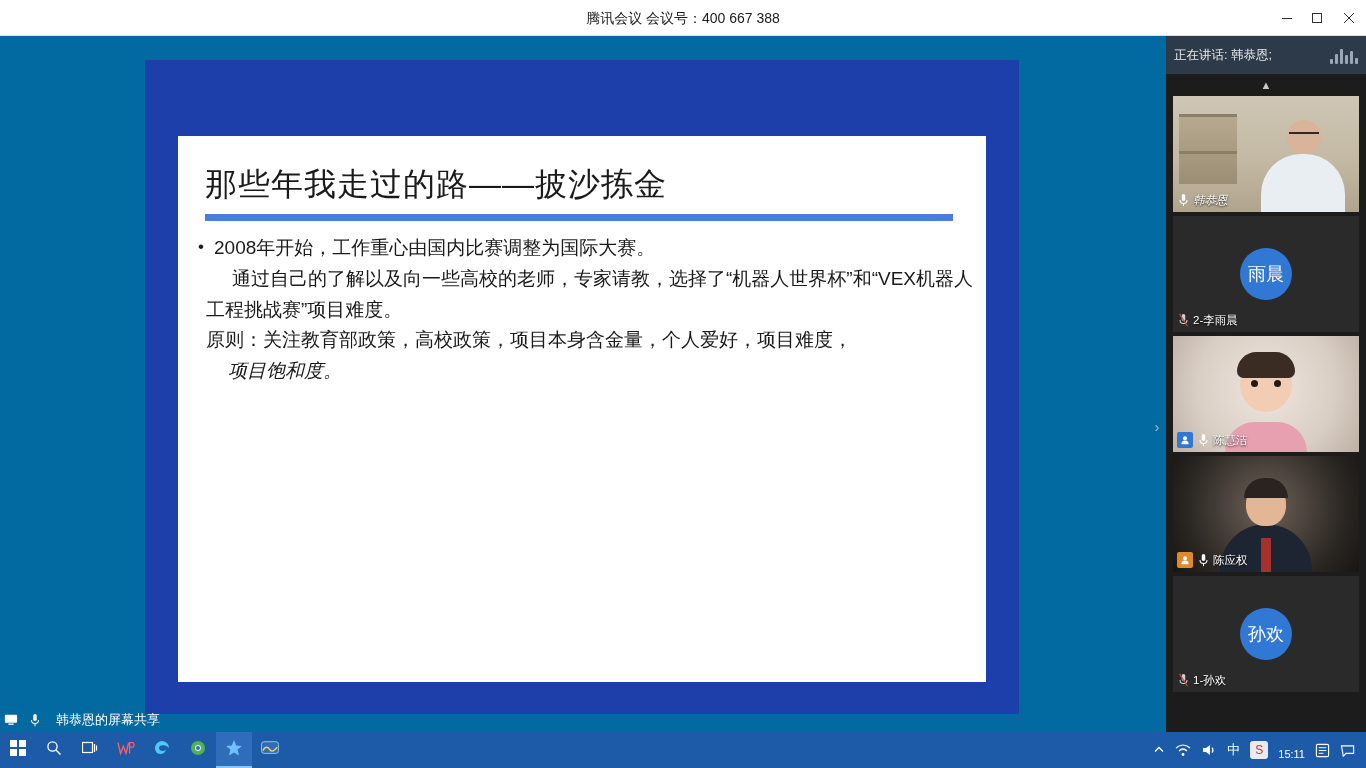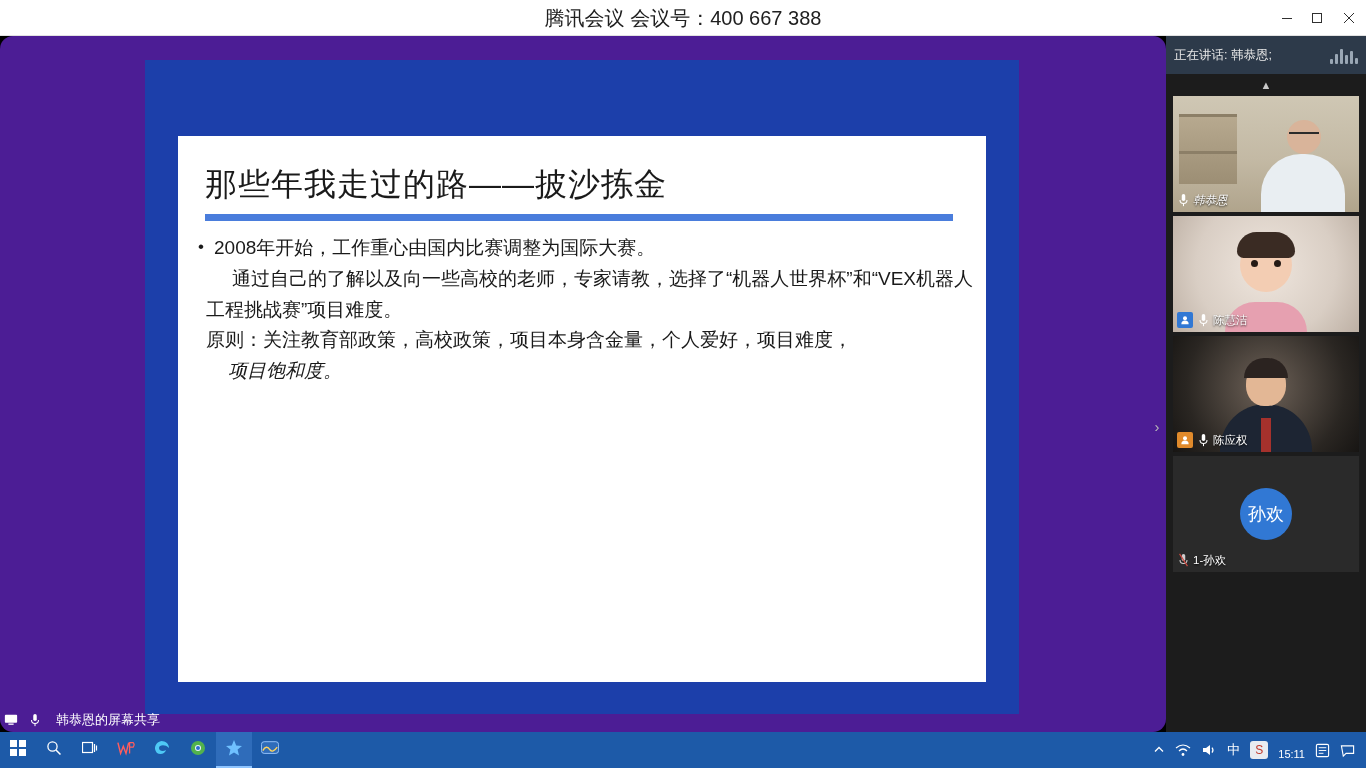--- a/index.html
+++ b/index.html
@@ -15,21 +15,21 @@
     position: absolute; top: 0; left: 0;
     width: 1366px; height: 36px;
     background: #ffffff;
     border-bottom: 1px solid #e2e2e2;
   }
   .titlebar-text {
     position: absolute; left: 0; top: 0;
     width: 1366px; height: 36px;
     line-height: 36px;
     text-align: center;
-    font-size: 20px;
+    font-size: 14px;
     color: #202020;
   }
   .win-controls {
     position: absolute; right: 0; top: 0;
     height: 36px; display: flex;
   }
   .win-btn {
     width: 30px; height: 36px;
     display: flex; align-items: center; justify-content: center;
     font-size: 13px; color: #303030;
@@ -41,22 +41,21 @@
   .stage {
     position: absolute; top: 36px; left: 0;
     width: 1366px; height: 696px;
     background: #000;
   }
 
   
   .share-area {
     position: absolute; left: 0; top: 0;
     width: 1166px; height: 696px;
-    background: #4c1d95;
-    border-radius: 13px;
+    background: #0369a1;
   }
 
   
   .ppt-frame {
     position: absolute; left: 145px; top: 24px;
     width: 874px; height: 654px;
     background: #1c3faa;
   }
   .ppt-slide {
     position: absolute; left: 33px; top: 76px;
@@ -384,20 +383,33 @@
             <svg width="11" height="14" viewBox="0 0 10 16">
                 <rect x="3" y="1" width="4" height="8" rx="2" fill="#fff"></rect>
                 <path d="M1 8 a4 4 0 0 0 8 0" fill="none" stroke="#fff" stroke-width="1.2"></path>
                 <rect x="4.4" y="12" width="1.2" height="3" fill="#fff"></rect>
               </svg>
           </span>
           <span>韩恭恩</span>
         </div>
       </div>
 
+      <div class="tile">
+        <div class="avatar-circle">雨晨</div>
+        <div class="tile-name">
+          <span class="mic">
+            <svg width="11" height="14" viewBox="0 0 10 16">
+                <rect x="3" y="1" width="4" height="8" rx="2" fill="#cfcfcf"></rect>
+                <path d="M1 8 a4 4 0 0 0 8 0" fill="none" stroke="#cfcfcf" stroke-width="1.2"></path>
+                <path d="M0.5 1 L9.5 15" stroke="#d04b42" stroke-width="1.3"></path>
+              </svg>
+          </span>
+          <span>2-李雨晨</span>
+        </div>
+      </div>
 
       <div class="tile">
         <div class="photo-light">
           <div class="kid-body"></div>
           <div class="kid-head"></div>
           <div class="kid-hair"></div>
           <div class="eye l"></div>
           <div class="eye r"></div>
         </div>
         <div class="tile-name">

